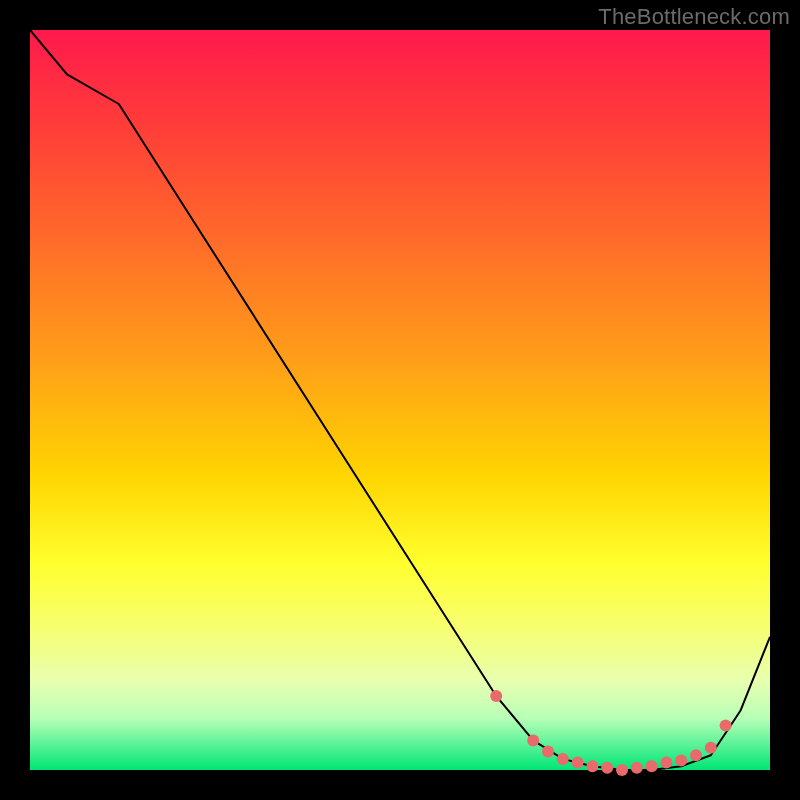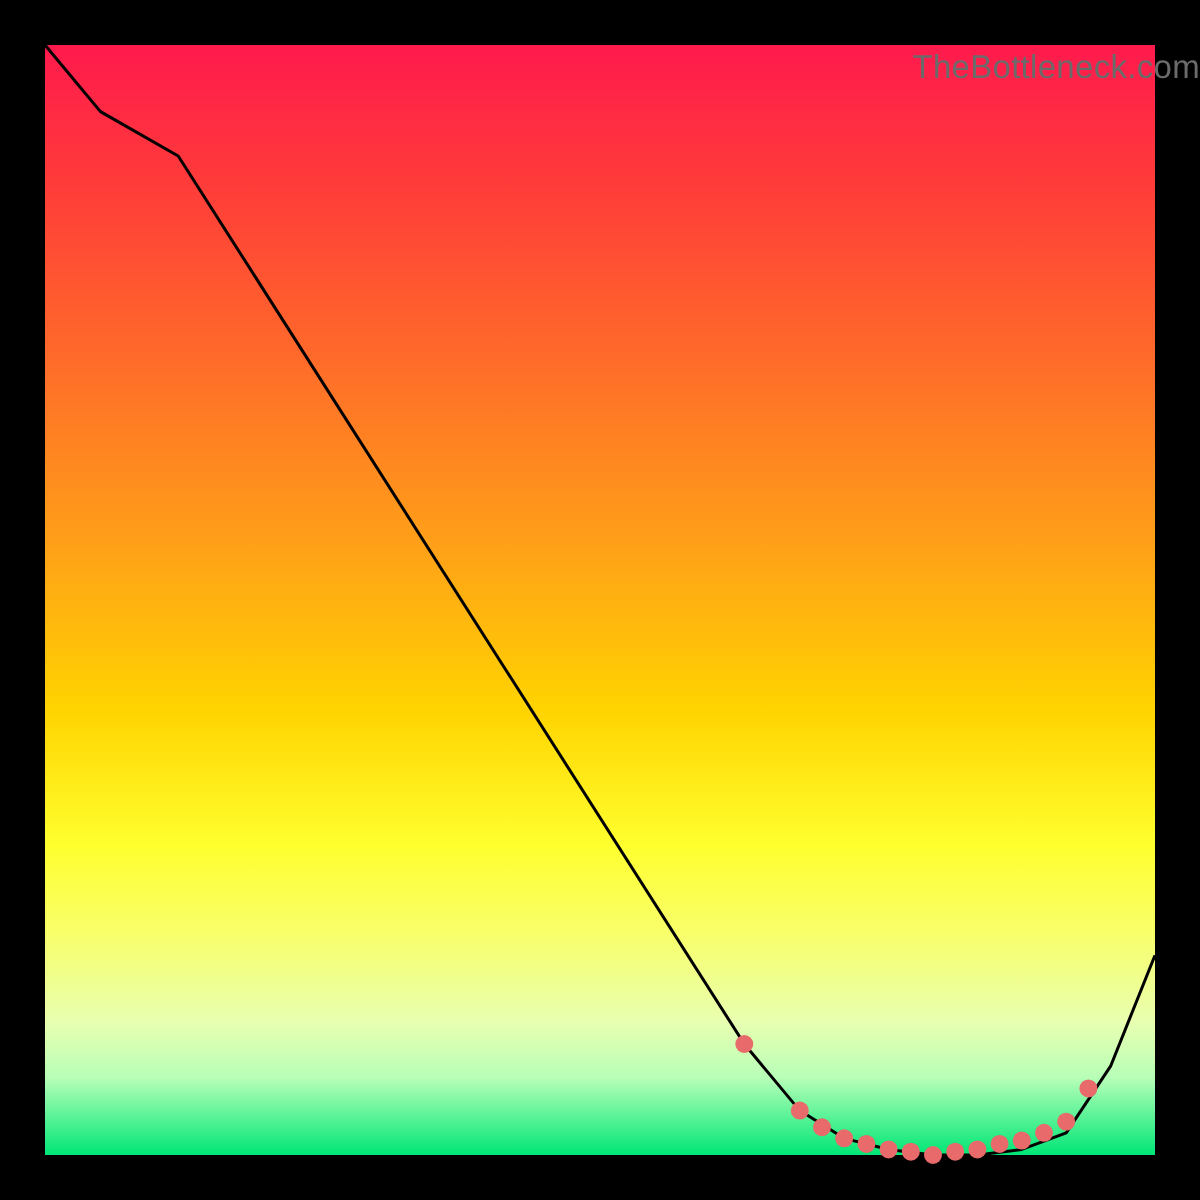--- a/index.html
+++ b/index.html
@@ -41,26 +41,25 @@
     position: absolute;
     left: 0;
     top: 0;
     width: 740px;
     height: 740px;
     overflow: visible;
   }
   .attrib {
     position: absolute;
     top: 4px;
-    right: 0;
+    right: 10px;
     color: #6b6b6b;
     font-size: 22px;
     font-weight: 500;
     letter-spacing: 0.2px;
-    margin-top: 28px;
   }
 </style>
 </head>
 <body>
 
 <div class="frame">
 
   <div class="plot">
     <svg class="curve" viewBox="0 0 740 740" preserveAspectRatio="none">
       <g>

